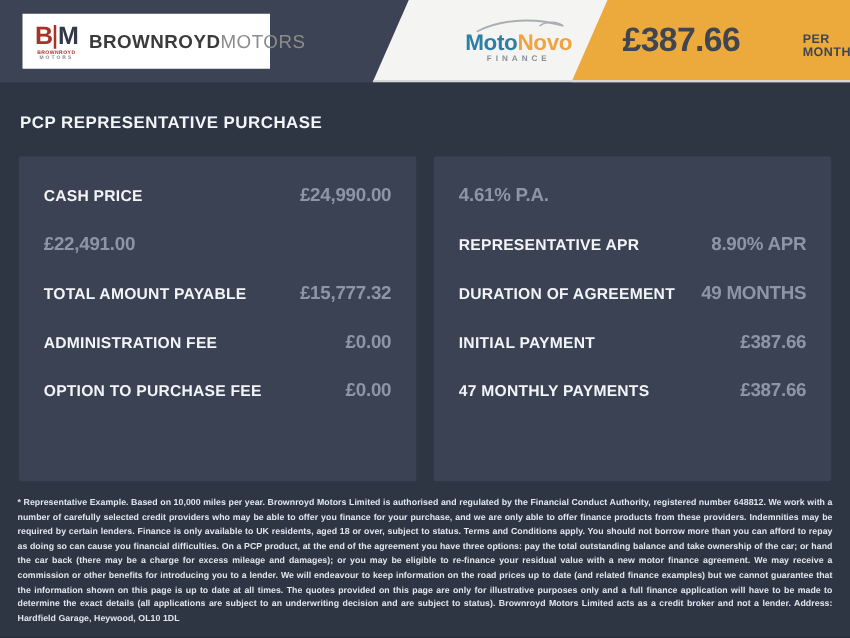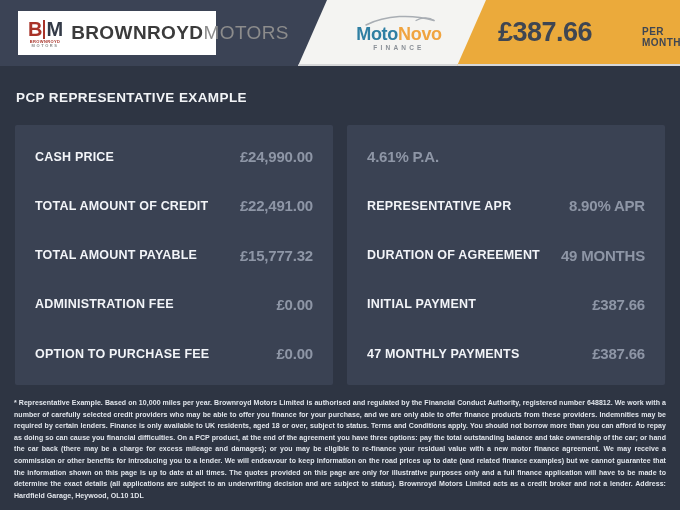--- a/index.html
+++ b/index.html
@@ -27,25 +27,25 @@
     background:#ffffff; display:flex; align-items:center; padding:0 10px; gap:9px;
   }
   .bm-mark { display:flex; flex-direction:column; align-items:center; line-height:1; }
   .bm-glyphs { display:flex; align-items:flex-start; }
   .bm-b { font-size:20px; font-weight:700; color:var(--bm-red,#a83228); letter-spacing:-1px; }
   .bm-bar { width:2px; height:19px; background:var(--bm-red,#a83228); margin:1px 1px 0 2px; }
   .bm-m { font-size:20px; font-weight:700; color:#333a47; letter-spacing:-1px; }
   .bm-sub { display:flex; flex-direction:column; align-items:center; margin-top:1px; }
   .bm-sub-top { font-size:4px; font-weight:700; color:var(--bm-red,#a83228); letter-spacing:.4px; }
   .bm-sub-bot { font-size:4px; font-weight:700; color:#8a8a8a; letter-spacing:1.6px; }
-  .dealer-name { white-space:nowrap; font-size:19px; letter-spacing:.4px; }
+  .dealer-name { white-space:nowrap; font-size:15px; letter-spacing:.4px; }
   .dealer-name .bold { font-weight:700; color:#3b3b3b; }
   .dealer-name .light { font-weight:400; color:#8c8c8c; }
 
-  .motonovo { position:absolute; left:344px; top:13px; width:110px; text-align:center; line-height:1; }
+  .motonovo { position:absolute; left:360px; top:13px; width:110px; text-align:center; line-height:1; }
   .mn-swoosh { display:block; margin:0 auto -2px; }
   .mn-word { font-size:18px; font-weight:700; letter-spacing:-.3px; }
   .mn-moto { color:var(--moto-blue,#2f7fa3); }
   .mn-novo { color:var(--novo-orange,#f0a440); }
   .mn-fin { margin-top:2px; font-size:6.5px; font-weight:700; letter-spacing:3.2px; color:#8a9097; }
 
   .price-banner {
     position:absolute; left:498px; top:0; height:64px; width:182px;
     display:flex; align-items:center; justify-content:flex-start; gap:10px;
   }
@@ -55,21 +55,21 @@
   
   .page-title {
     margin:24px 16px 0; font-size:13.5px; font-weight:700;
     letter-spacing:.4px; color:#f2f4f7;
   }
 
   
   .panels { display:flex; gap:14px; margin:20px 15px 0; }
   .panel {
     flex:1; background:var(--panel-bg,#3a4253); border-radius:2px;
-    padding:12px 20px; display:flex; flex-direction:column; justify-content:space-between;
+    padding:12px 20px; display:flex; flex-direction:column; justify-content:flex-start;
     height:260px;
   }
   .frow { display:flex; justify-content:space-between; align-items:center; height:39px; }
   .frow .lbl {
     font-size:12.5px; font-weight:700; color:#f2f4f8; letter-spacing:.2px;
     font-stretch:condensed; white-space:nowrap;
   }
   .frow .val {
     font-size:15px; font-weight:700; color:var(--value-gray,#8e96a6);
     letter-spacing:-.2px; font-stretch:condensed; white-space:nowrap; text-align:right;
@@ -121,31 +121,30 @@
       </div>
       <div class="mn-fin">FINANCE</div>
     </div>
 
     <div class="price-banner">
       <span class="pb-amount">£387.66</span>
       <span class="pb-suffix">PER MONTH*</span>
     </div>
   </header>
 
-  <h1 class="page-title">PCP REPRESENTATIVE EXAMPLE</h1>
+  <h1 class="page-title">PCP REPRESENTATIVE PURCHASE</h1>
 
   <main class="panels">
 
     <section class="panel">
       <div class="frow">
         <span class="lbl">CASH PRICE</span>
         <span class="val">£24,990.00</span>
       </div>
       <div class="frow">
-        <span class="lbl">TOTAL AMOUNT OF CREDIT</span>
         <span class="val">£22,491.00</span>
       </div>
       <div class="frow">
         <span class="lbl">TOTAL AMOUNT PAYABLE</span>
         <span class="val">£15,777.32</span>
       </div>
       <div class="frow">
         <span class="lbl">ADMINISTRATION FEE</span>
         <span class="val">£0.00</span>
       </div>

